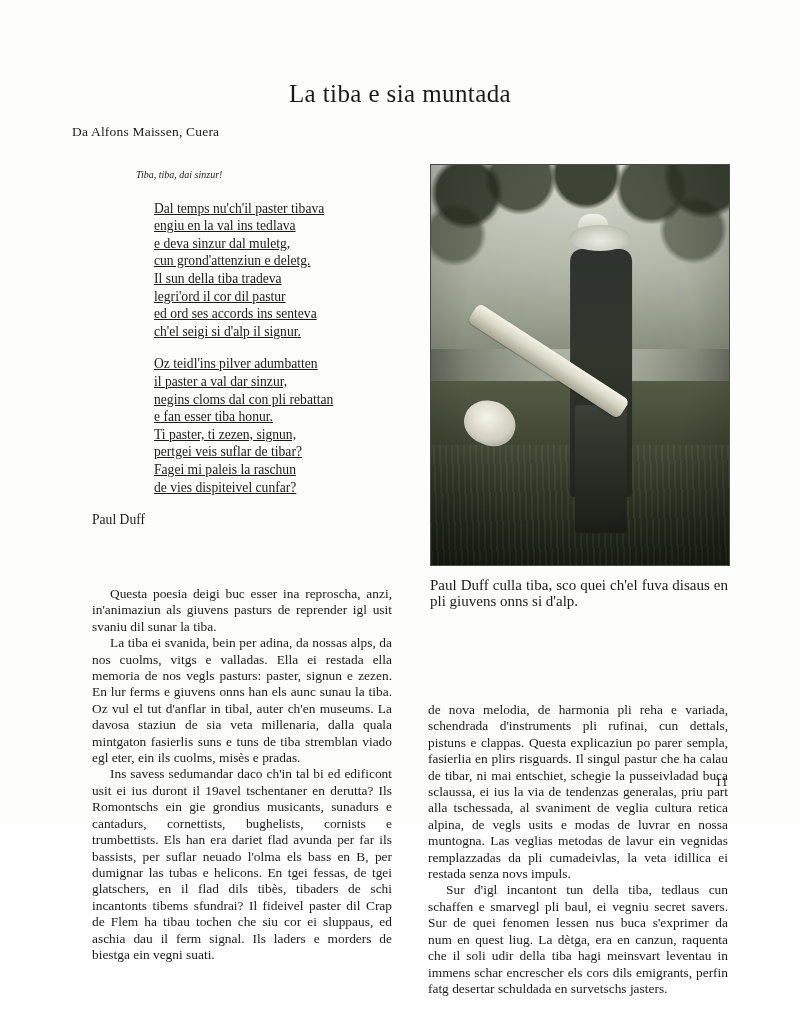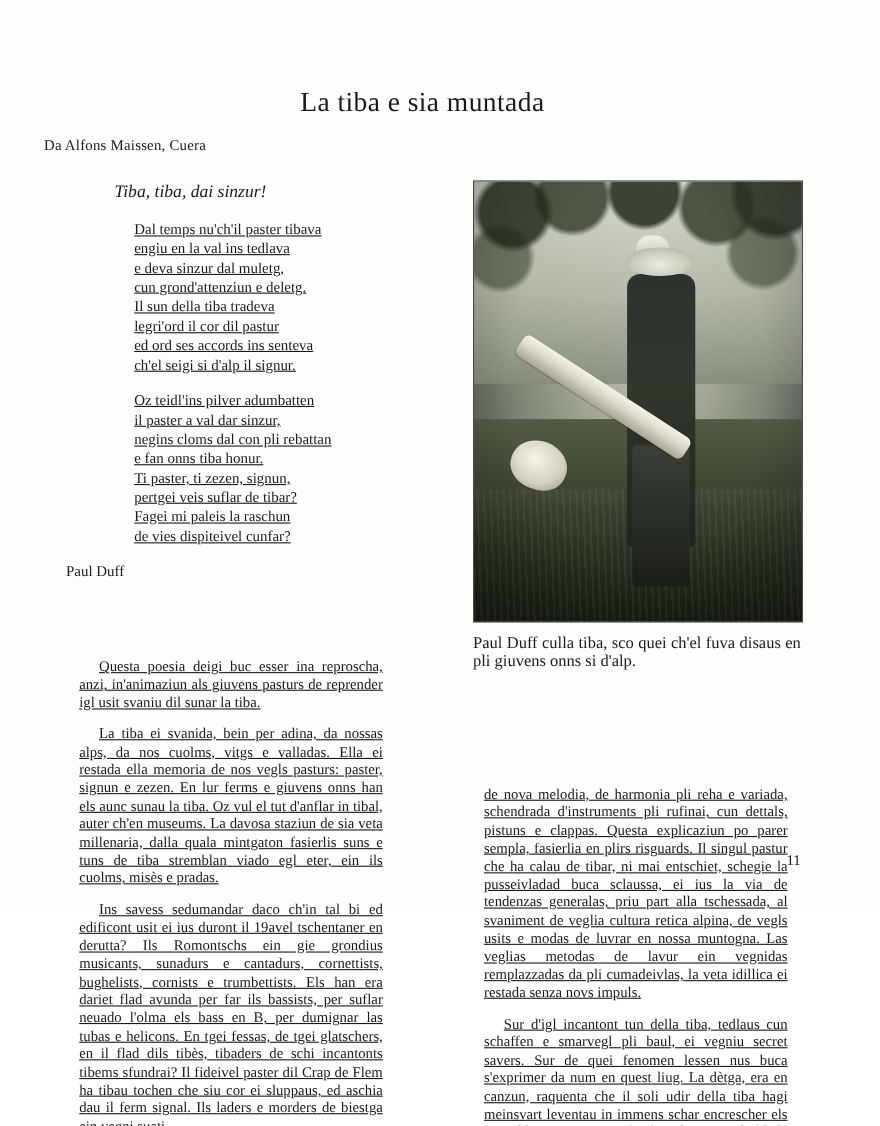--- a/index.html
+++ b/index.html
@@ -13,21 +13,21 @@
     font-family: "Liberation Serif", serif;
     color: #1a1a1a;
     overflow: hidden;
   }
   .page {
     position: relative;
     width: 800px;
     height: 824px;
     background: #fdfdfb;
     box-sizing: border-box;
-    padding: 62px 72px 40px 40px;
+    padding: 62px 72px 40px 72px;
   }
   .title {
     text-align: center;
     font-size: 25px;
     font-weight: normal;
     letter-spacing: 0.4px;
     margin: 18px 0 0 0;
     font-family: "Liberation Serif", serif;
   }
   .subtitle {
@@ -47,21 +47,21 @@
     left: 20px;
     top: 0px;
     width: 300px;
     font-size: 13.6px;
     line-height: 17.6px;
   }
   .poem .poem-head {
     font-style: italic;
     margin-left: 44px;
     margin-bottom: 16px;
-    font-size: 16px;
+    font-size: 10px;
   }
   .poem .stanza {
     margin-left: 62px;
     margin-bottom: 15px;
     text-decoration: underline;
   }
   .poem .stanza div {
     white-space: nowrap;
   }
   .poem .poem-author {
@@ -205,23 +205,22 @@
   .col-right {
     position: absolute;
     right: 0px;
     top: 536px;
     width: 300px;
     font-size: 13.4px;
     line-height: 16.4px;
     text-align: justify;
   }
   .col-left p, .col-right p {
-    margin: 12px;
+    margin: 0;
     text-indent: 18px;
-    text-decoration: underline;
   }
   .col-left p.first, .col-right p.first {
     text-indent: 18px;
   }
   .page-number {
     position: absolute;
     right: 72px;
     bottom: 34px;
     font-size: 13.5px;
   }
@@ -247,21 +246,21 @@
         <div>Il sun della tiba tradeva</div>
         <div>legri'ord il cor dil pastur</div>
         <div>ed ord ses accords ins senteva</div>
         <div>ch'el seigi si d'alp il signur.</div>
       </div>
 
       <div class="stanza">
         <div>Oz teidl'ins pilver adumbatten</div>
         <div>il paster a val dar sinzur,</div>
         <div>negins cloms dal con pli rebattan</div>
-        <div>e fan onns tiba honur.</div>
+        <div>e fan esser tiba honur.</div>
         <div>Ti paster, ti zezen, signun,</div>
         <div>pertgei veis suflar de tibar?</div>
         <div>Fagei mi paleis la raschun</div>
         <div>de vies dispiteivel cunfar?</div>
       </div>
 
       <div class="poem-author">Paul Duff</div>
     </div>
 
     <div class="photo-wrap">

